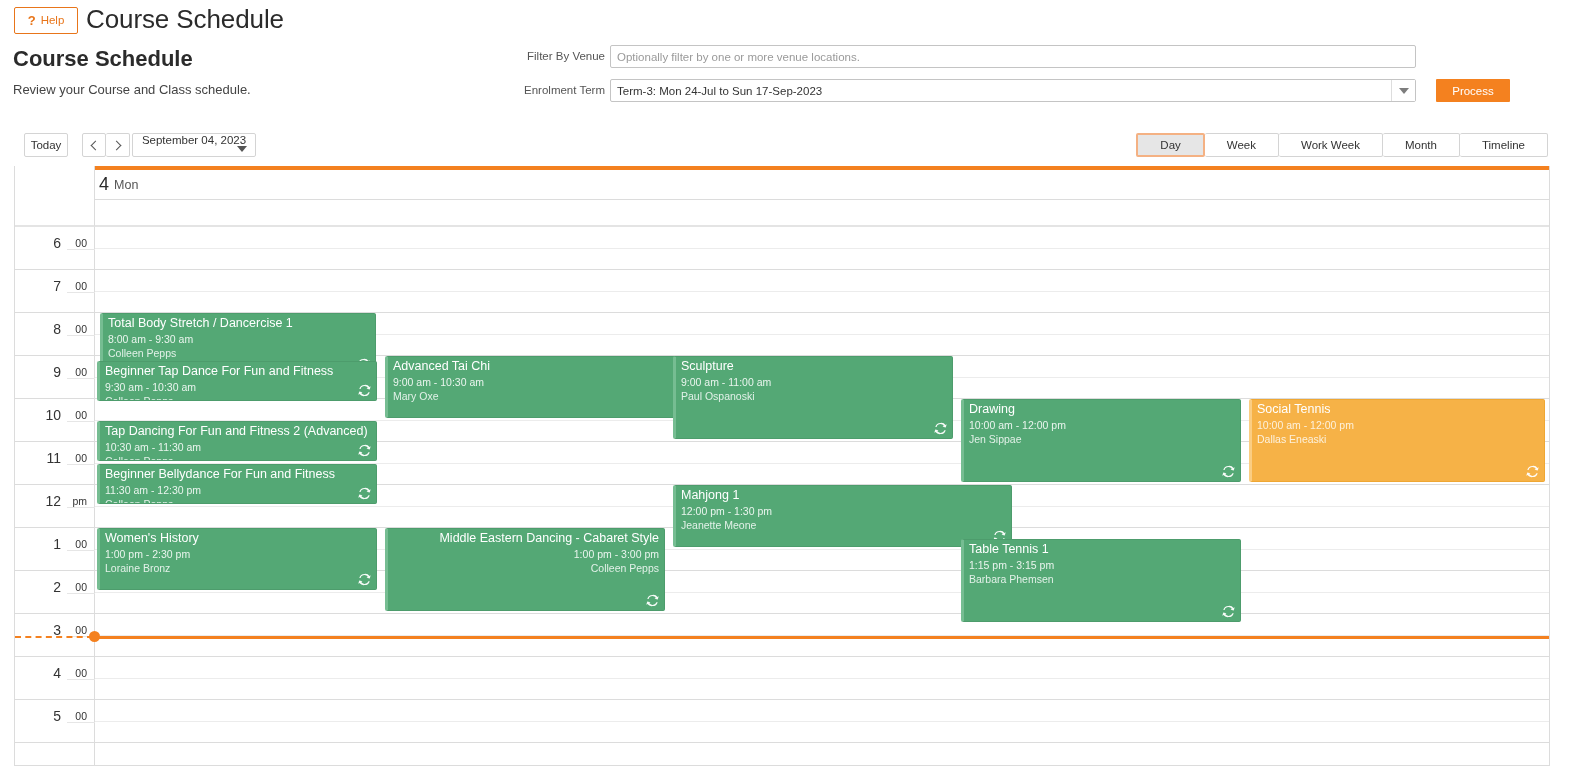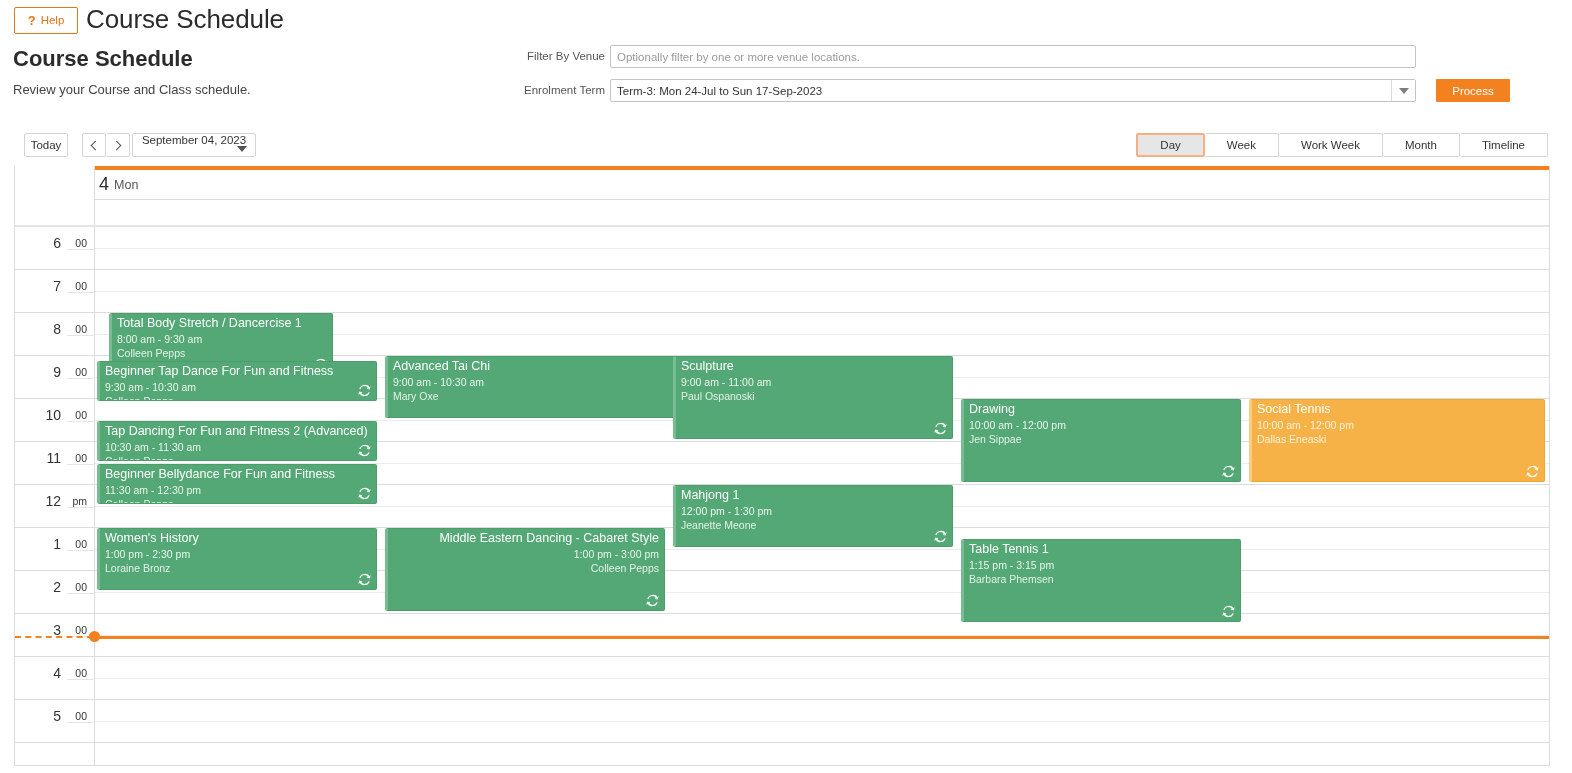--- a/index.html
+++ b/index.html
@@ -366,21 +366,21 @@
       <div class="slot-row" style="top: 344px;"></div>
       <div class="slot-row hour-end" style="top: 365.5px;"></div>
       <div class="slot-row" style="top: 387px;"></div>
       <div class="slot-row hour-end" style="top: 408.5px;"></div>
       <div class="slot-row" style="top: 430px;"></div>
       <div class="slot-row hour-end" style="top: 451.5px;"></div>
       <div class="slot-row" style="top: 473px;"></div>
       <div class="slot-row hour-end" style="top: 494.5px;"></div>
     </div>
   <div class="events" id="events">
-      <div class="event" style="top: 86px; left: 14px; width: 224px; height: 61.5px;">
+      <div class="event" style="top: 86px; left: 5px; width: 276px; height: 61.5px;">
         <div class="ev-title">Total Body Stretch / Dancercise 1</div>
         <div class="ev-time">8:00 am - 9:30 am</div>
         <div class="ev-person">Colleen Pepps</div>
         <svg class="ev-recur" viewBox="0 0 16 16">
           <path fill="#ffffff" d="M8 2.6c1.7 0 3.2.9 4 2.2l-1.5.9 4 1.1 1.1-4-1.4.8A6.6 6.6 0 0 0 8 1.1 6.6 6.6 0 0 0 1.6 6h1.6A5 5 0 0 1 8 2.6z"></path>
           <path fill="#ffffff" d="M8 13.4a4.8 4.8 0 0 1-4-2.2l1.5-.9-4-1.1-1.1 4 1.4-.8A6.6 6.6 0 0 0 8 14.9 6.6 6.6 0 0 0 14.4 10h-1.6A5 5 0 0 1 8 13.4z"></path>
         </svg>
       </div>
       <div class="event" style="top: 134px; left: 2px; width: 280px; height: 40px;">
         <div class="ev-title">Beginner Tap Dance For Fun and Fitness</div>
@@ -438,21 +438,21 @@
       </div>
       <div class="event" style="top: 129px; left: 578px; width: 280px; height: 83px;">
         <div class="ev-title">Sculpture</div>
         <div class="ev-time">9:00 am - 11:00 am</div>
         <div class="ev-person">Paul Ospanoski</div>
         <svg class="ev-recur" viewBox="0 0 16 16">
           <path fill="#ffffff" d="M8 2.6c1.7 0 3.2.9 4 2.2l-1.5.9 4 1.1 1.1-4-1.4.8A6.6 6.6 0 0 0 8 1.1 6.6 6.6 0 0 0 1.6 6h1.6A5 5 0 0 1 8 2.6z"></path>
           <path fill="#ffffff" d="M8 13.4a4.8 4.8 0 0 1-4-2.2l1.5-.9-4-1.1-1.1 4 1.4-.8A6.6 6.6 0 0 0 8 14.9 6.6 6.6 0 0 0 14.4 10h-1.6A5 5 0 0 1 8 13.4z"></path>
         </svg>
       </div>
-      <div class="event" style="top: 258px; left: 578px; width: 280px; height: 61.5px;">
+      <div class="event" style="top: 258px; left: 578px; width: 339px; height: 61.5px;">
         <div class="ev-title">Mahjong 1</div>
         <div class="ev-time">12:00 pm - 1:30 pm</div>
         <div class="ev-person">Jeanette Meone</div>
         <svg class="ev-recur" viewBox="0 0 16 16">
           <path fill="#ffffff" d="M8 2.6c1.7 0 3.2.9 4 2.2l-1.5.9 4 1.1 1.1-4-1.4.8A6.6 6.6 0 0 0 8 1.1 6.6 6.6 0 0 0 1.6 6h1.6A5 5 0 0 1 8 2.6z"></path>
           <path fill="#ffffff" d="M8 13.4a4.8 4.8 0 0 1-4-2.2l1.5-.9-4-1.1-1.1 4 1.4-.8A6.6 6.6 0 0 0 8 14.9 6.6 6.6 0 0 0 14.4 10h-1.6A5 5 0 0 1 8 13.4z"></path>
         </svg>
       </div>
       <div class="event" style="top: 172px; left: 866px; width: 280px; height: 83px;">
         <div class="ev-title">Drawing</div>

